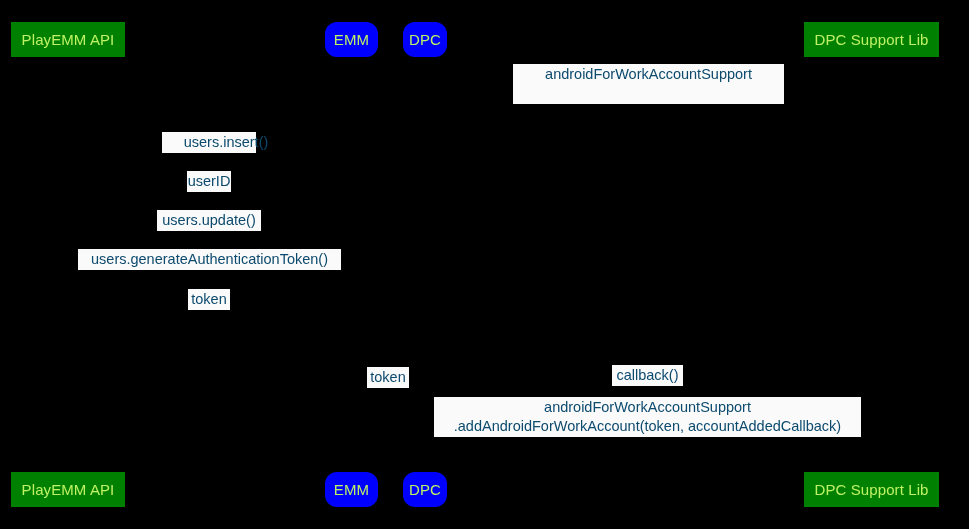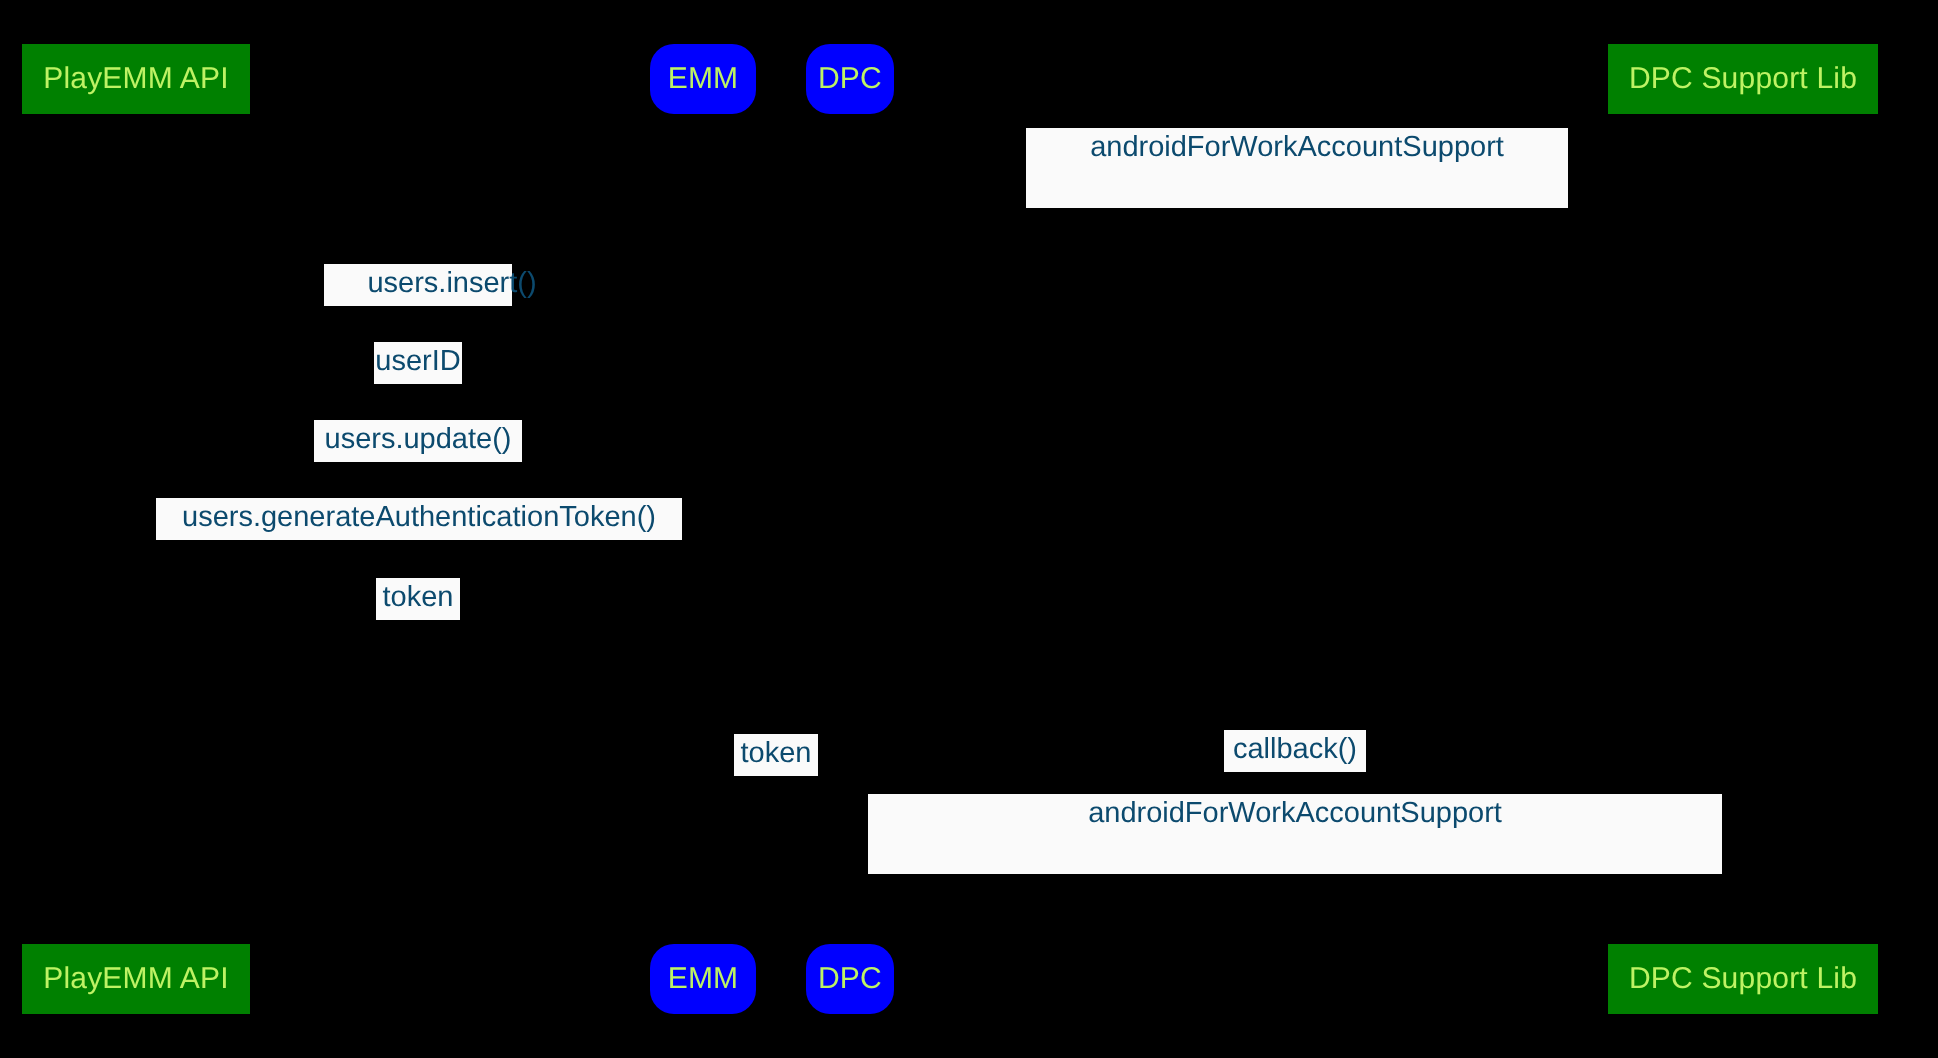--- a/index.html
+++ b/index.html
@@ -91,14 +91,14 @@
       <span>DPC Support Lib</span>
     </div>
     <div class="msg two-line" style="left: 513px; top: 64px; width: 271px; height: 40px;"><span class="l1">androidForWorkAccountSupport</span></div>
     <div class="msg" style="left: 162px; top: 132px; width: 94px; height: 21px; padding-left: 36px;"><span>users.insert()</span></div>
     <div class="msg" style="left: 187px; top: 171px; width: 44px; height: 21px;"><span>userID</span></div>
     <div class="msg" style="left: 78px; top: 249px; width: 263px; height: 21px;"><span>users.generateAuthenticationToken()</span></div>
     <div class="msg" style="left: 157px; top: 210px; width: 104px; height: 21px;"><span>users.update()</span></div>
     <div class="msg" style="left: 188px; top: 289px; width: 42px; height: 21px;"><span>token</span></div>
     <div class="msg" style="left: 612px; top: 328px; width: 71px; height: 21px; margin-top: 37px;"><span>callback()</span></div>
     <div class="msg" style="left: 367px; top: 367px; width: 42px; height: 21px;"><span>token</span></div>
-    <div class="msg two-line" style="left: 434px; top: 397px; width: 427px; height: 40px;"><span class="l1">androidForWorkAccountSupport</span></div>
+    <div class="msg two-line" style="left: 434px; top: 397px; width: 427px; height: 40px;"><span class="l1">androidForWorkAccountSupport</span><span class="l2">.addAndroidForWorkAccount(token, accountAddedCallback)</span></div>
   </div>
 
 </body></html>

